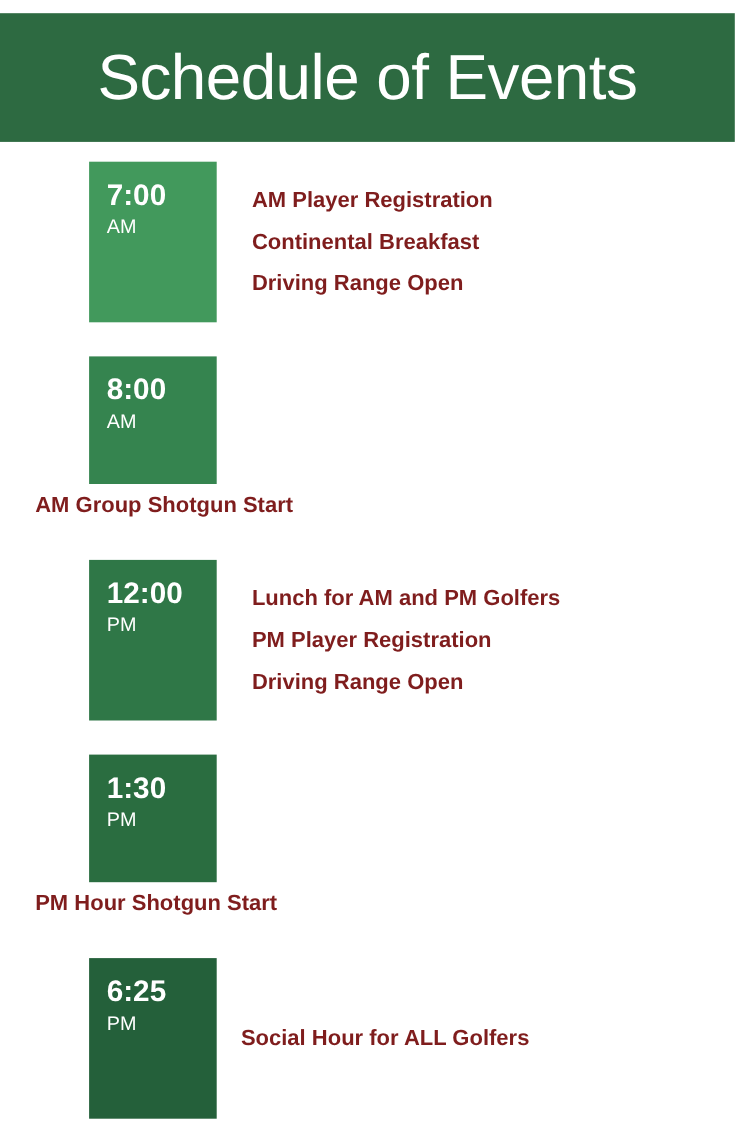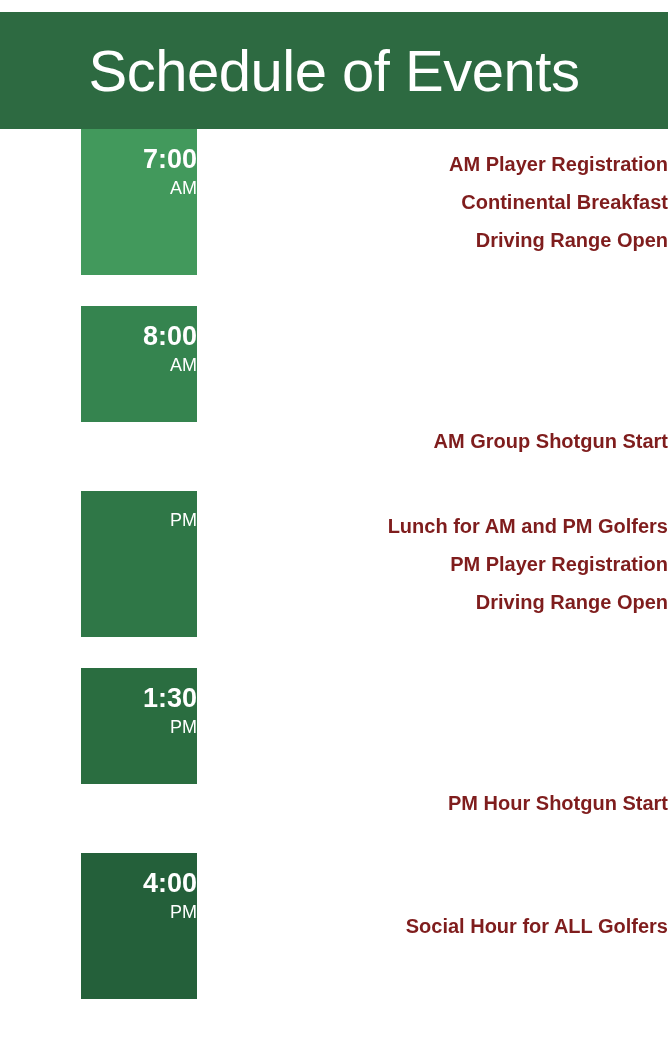--- a/index.html
+++ b/index.html
@@ -11,21 +11,20 @@
     height: 1040px;
     background: #ffffff;
     font-family: "Liberation Sans", sans-serif;
     overflow: hidden;
   }
   .page {
     position: relative;
     width: 668px;
     height: 1036px;
     background: #ffffff;
-    text-align: right;
   }
   .header-band {
     position: absolute;
     top: 12px;
     left: 0;
     width: 668px;
     height: 117px;
     background: #2d6a41;
     display: flex;
     align-items: center;
@@ -89,21 +88,21 @@
 </head>
 <body>
 
 <div class="page">
 
   <div class="header-band">
     <div class="header-title">Schedule of Events</div>
   </div>
 
   <div class="schedule">
-      <div class="event-row" style="margin-bottom: 31px;">
+      <div class="event-row" style="margin-bottom: 31px; margin-top: 18px;">
         <div class="time-chip" style="background: rgb(66, 153, 92); height: 146px;">
           <div class="time-main">7:00</div>
           <div class="time-period">AM</div>
         </div>
         <div class="items" style="height: 146px;">
           <div class="item-line">AM Player Registration</div>
           <div class="item-line">Continental Breakfast</div>
           <div class="item-line">Driving Range Open</div>
         </div>
       </div>
@@ -111,40 +110,41 @@
         <div class="time-chip" style="background: rgb(53, 132, 79); height: 146px;">
           <div class="time-main">8:00</div>
           <div class="time-period">AM</div>
         </div>
         <div class="items" style="height: 146px;">
           <div class="item-line">AM Group Shotgun Start</div>
         </div>
       </div>
       <div class="event-row" style="margin-bottom: 31px;">
         <div class="time-chip" style="background: rgb(47, 119, 71); height: 146px;">
+          <div class="time-main">12:00</div>
           <div class="time-period">PM</div>
         </div>
         <div class="items" style="height: 146px;">
           <div class="item-line">Lunch for AM and PM Golfers</div>
           <div class="item-line">PM Player Registration</div>
           <div class="item-line">Driving Range Open</div>
         </div>
       </div>
       <div class="event-row" style="margin-bottom: 31px; flex-direction: column;">
         <div class="time-chip" style="background: rgb(42, 109, 64); height: 146px;">
           <div class="time-main">1:30</div>
           <div class="time-period">PM</div>
         </div>
         <div class="items" style="height: 146px;">
           <div class="item-line">PM Hour Shotgun Start</div>
         </div>
       </div>
       <div class="event-row" style="margin-bottom: 0px;">
         <div class="time-chip" style="background: rgb(36, 96, 58); height: 146px;">
-          <div class="time-main">4:00</div>
+          <div class="time-main">6:25</div>
           <div class="time-period">PM</div>
         </div>
         <div class="items" style="height: 146px; padding-left: 22px;">
           <div class="item-line">Social Hour for ALL Golfers</div>
         </div>
       </div>
     </div>
 
 </div>
 

